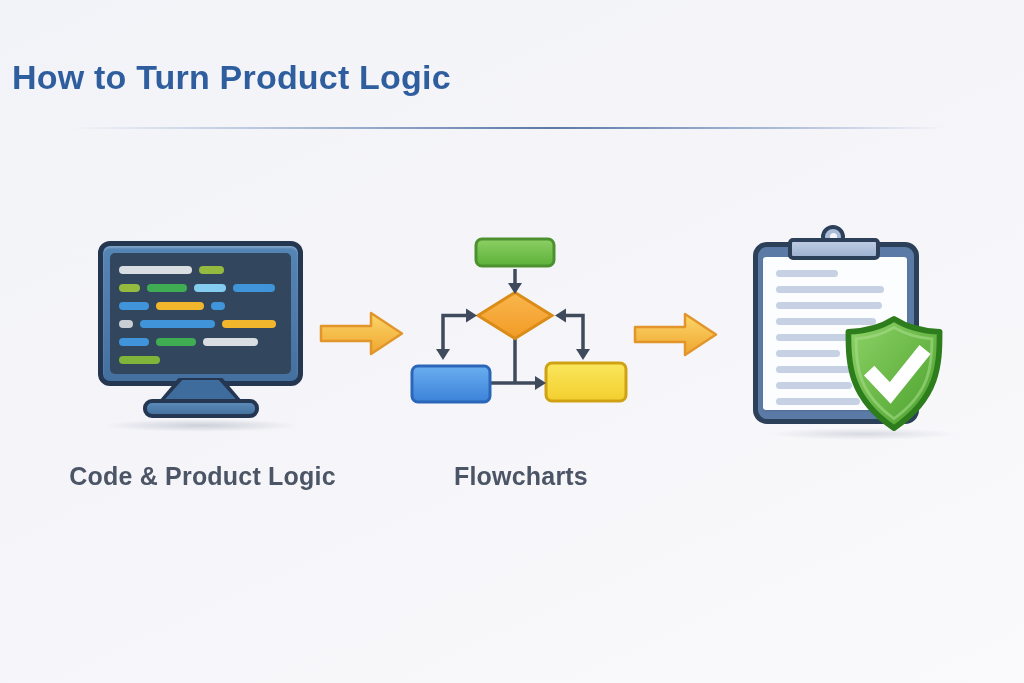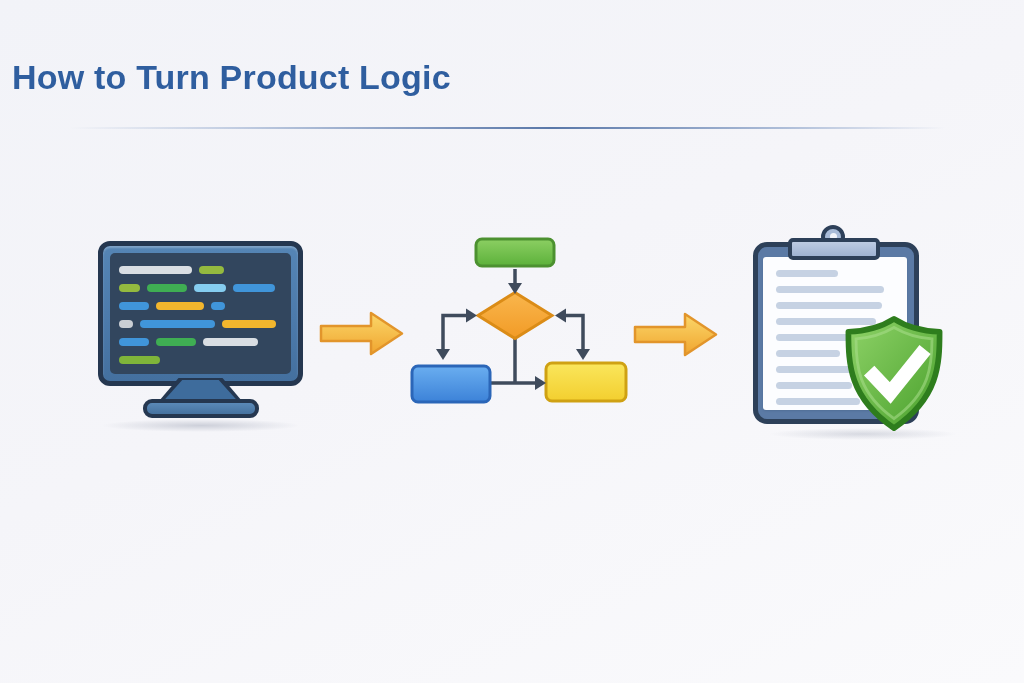--- a/index.html
+++ b/index.html
@@ -237,14 +237,16 @@
           <stop offset="0" stop-color="#8fd368"></stop>
             <stop offset="1" stop-color="#49a02c"></stop>
         </linearGradient>
       </defs>
       <path d="M60 6 C74 15 91 19 108 19.5 C108 54 107 89 60 121 C13 89 12 54 12 19.5 C29 19 46 15 60 6 Z" fill="url(#gShield)" stroke="var(--shield_border)" stroke-width="6" stroke-linejoin="round"></path>
       <path d="M60 15 C72 22 86 26 100 27 C100 55 98 84 60 111 C22 84 20 55 20 27 C34 26 48 22 60 15 Z" fill="none" stroke="#aade8d" stroke-width="3" opacity="0.55"></path>
       <path d="M39 66 L56 84 L88 44" fill="none" stroke="var(--check_white)" stroke-width="15" stroke-linecap="square" stroke-linejoin="miter"></path>
     </svg>
   </div>
 
+  <div class="stage-label l1">Code &amp; Product Logic</div>
+  <div class="stage-label l2">Flowcharts</div>
 
 </div>
 
 </body></html>

